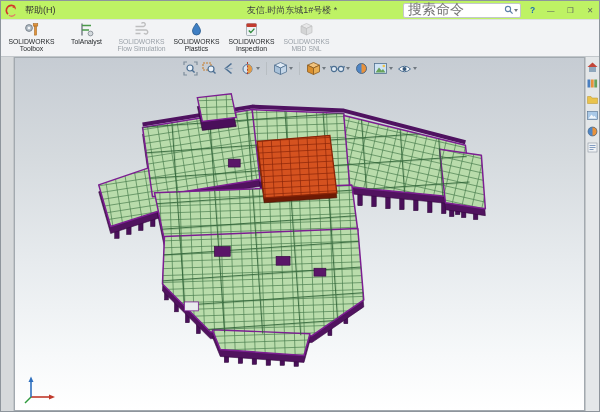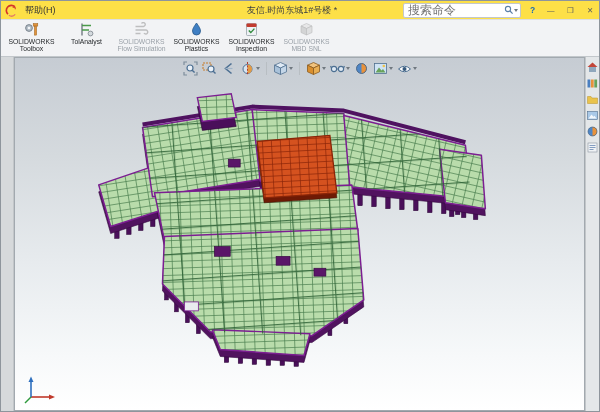--- a/index.html
+++ b/index.html
@@ -1,27 +1,27 @@
 <!DOCTYPE html>
 <html><head>
 <meta charset="utf-8">
 <style>
   html,body{margin:0;padding:0;background:#888;}
   .window{position:relative;width:600px;height:412px;box-sizing:border-box;border:1px solid #8e959c;
     background:#e9ebee;overflow:hidden;display:flex;flex-direction:column;
     font-family:"Liberation Sans",sans-serif;}
   
-  .titlebar{height:18px;flex:0 0 auto;display:flex;align-items:center;background:#fde047;position:relative;}
+  .titlebar{height:18px;flex:0 0 auto;display:flex;align-items:center;background:#bef264;position:relative;}
   .tb-left{display:flex;align-items:center;gap:4px;padding-left:4px;z-index:2;}
   .logo{width:13px;height:13px;display:block;}
   .menu-item{font-size:9px;color:#333;padding:1px 3px;display:flex;align-items:center;gap:2px;}
   .tb-title{position:absolute;left:0;right:16px;text-align:center;font-size:9px;color:#3c3f42;pointer-events:none;}
   .tb-right{margin-left:auto;display:flex;align-items:center;gap:3px;padding-right:1px;z-index:2;}
   .searchbox{display:flex;align-items:center;background:#fff;border:1px solid #c3c7cb;height:13px;width:112px;border-radius:2px;padding:0 2px;}
-  .searchbox input{border:0;outline:0;flex:1;min-width:0;font-size:12px;font-family:Liberation Serif, serif;color:#444;background:transparent;}
+  .searchbox input{border:0;outline:0;flex:1;min-width:0;font-size:14px;font-family:Liberation Mono, monospace;color:#444;background:transparent;}
   .sb-ico{width:10px;height:10px;flex:0 0 auto;display:block;}
   .chev{width:0;height:0;border-left:2.5px solid transparent;border-right:2.5px solid transparent;border-top:3px solid #707880;}
   .help-btn{width:14px;height:13px;display:grid;place-items:center;font-size:8.5px;color:#1b6db5;font-weight:bold;background:transparent;border:0;font-family:inherit;}
   .winbtn{width:17px;height:14px;display:grid;place-items:center;font-size:7.5px;color:#55595e;background:transparent;border:0;font-family:inherit;}
   
   .ribbon{height:36px;flex:0 0 auto;background:#f2f3f5;border-top:1px solid #dcdfe2;border-bottom:1px solid #c2c7cb;display:flex;align-items:stretch;padding-left:3px;}
   .rbtn{width:55px;background:transparent;border:0;padding:2px 1px 0;display:flex;flex-direction:column;align-items:center;font-family:inherit;font-size:6.8px;line-height:7.4px;color:#25282b;text-align:center;}
   .rbtn .ricon{width:15px;height:15px;margin-bottom:1px;display:block;}
   .rbtn.disabled{color:#9aa1a8;}
   .rbtn.disabled .ricon{filter:grayscale(1);opacity:.5;}

